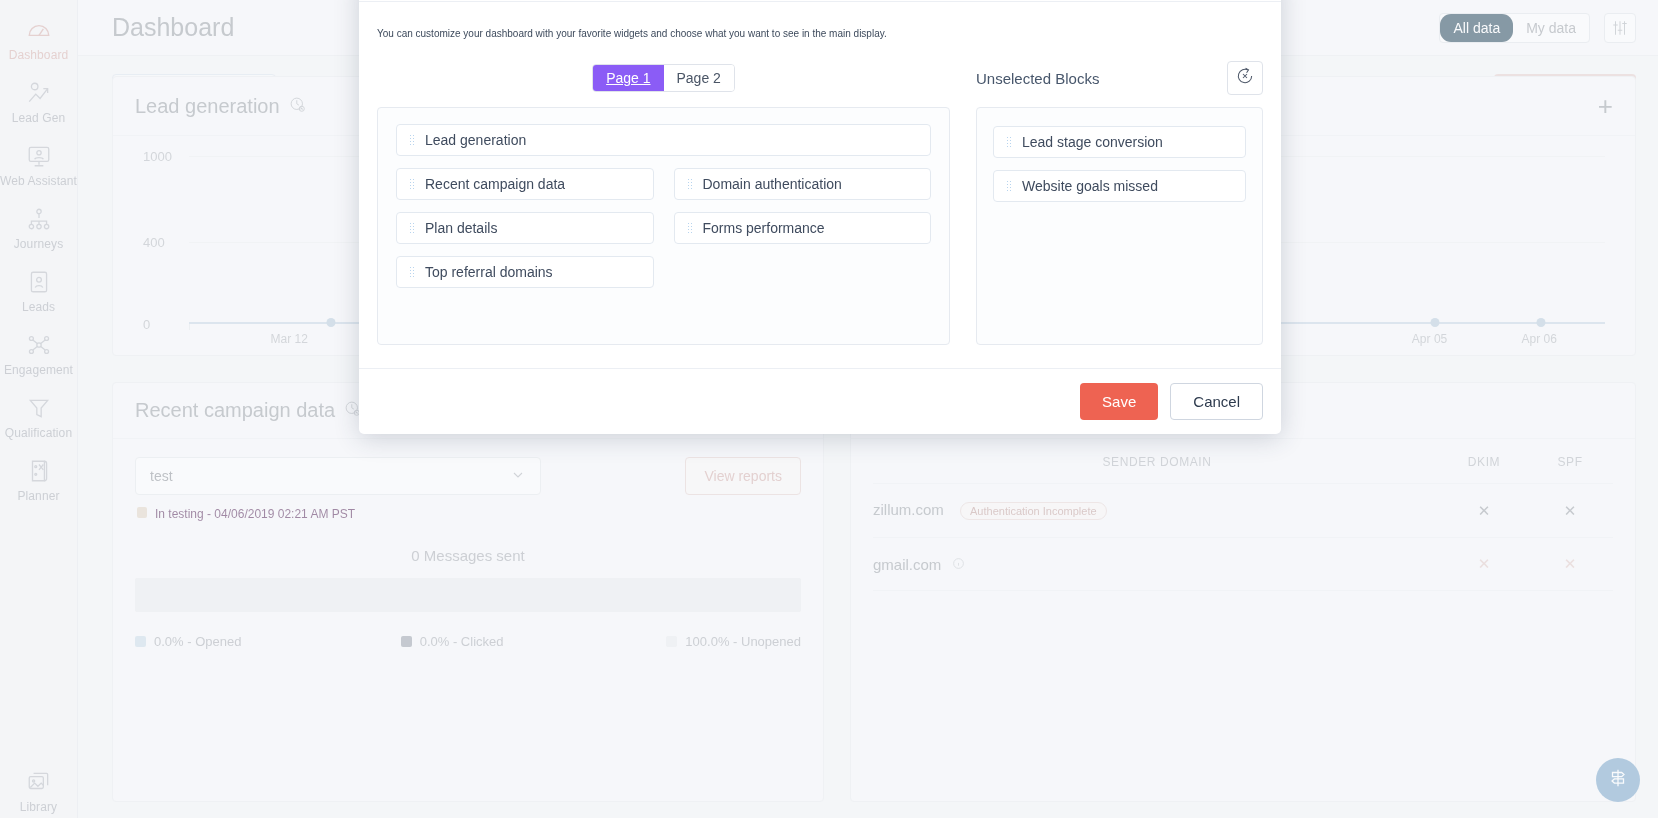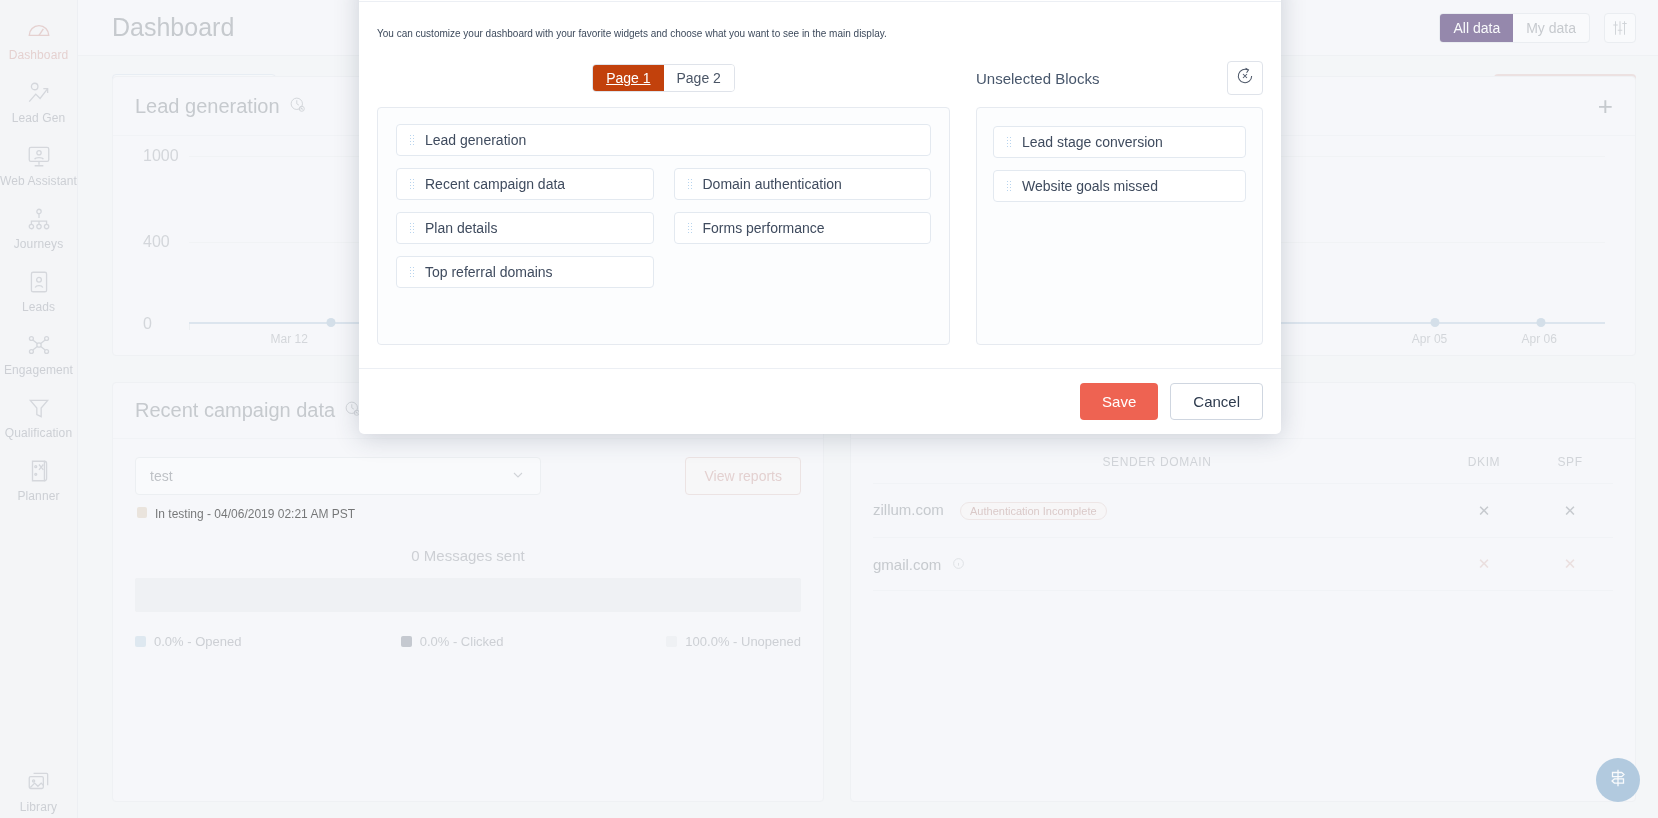--- a/index.html
+++ b/index.html
@@ -61,21 +61,21 @@
   .page-title { font-size: 25px; color: #9aa2ae; font-weight: 400; }
   .topbar-right { margin-left: auto; display: flex; align-items: center; gap: 14px; }
   .seg {
     display: flex; border: 1px solid #dfe5ee; border-radius: 4px; overflow: hidden;
     background: #fff; height: 30px;
   }
   .seg div {
     padding: 0 13px; font-size: 14px; display: flex; align-items: center;
     color: #9aa2ae; cursor: pointer;
   }
-  .seg div.on { background: #4c1d95; color: #fff; }
+  .seg div.on { background: #0c4a6e; color: #fff; border-radius: 11px; }
   .icon-btn {
     width: 32px; height: 30px; border: 1px solid #dfe5ee; border-radius: 4px;
     background: #fff; display: flex; align-items: center; justify-content: center;
     cursor: pointer;
   }
 
   .subbar { display: flex; align-items: center; padding: 18px 22px 0 34px; }
   .daterange {
     width: 164px; height: 46px; border: 1px solid #d7e6f6; border-radius: 4px;
     display: flex; align-items: center; justify-content: space-between;
@@ -96,21 +96,21 @@
   .card-head {
     display: flex; align-items: center; gap: 9px;
     padding: 16px 22px; border-bottom: 1px solid #eef1f6;
   }
   .card-title { font-size: 20px; color: #9aa2ae; }
   .plus-btn { margin-left: auto; font-size: 26px; color: #9aa2ae; cursor: pointer; line-height: 1; }
 
   
   #leadgen-card { left: 34px; top: 76px; right: 22px; height: 280px; }
   .chart-area { position: relative; height: 210px; margin: 6px 30px 0 30px; }
-  .ylab { position: absolute; left: 0; font-size: 16px; color: #b4bac5; transform: translateY(-50%); }
+  .ylab { position: absolute; left: 0; font-size: 13px; color: #b4bac5; transform: translateY(-50%); }
   .gridline { position: absolute; left: 46px; right: 0; border-top: 1px solid #eef1f5; }
   .xaxis { position: absolute; left: 46px; right: 0; bottom: 28px; border-top: 1px solid #e4e9f0; }
   .xtick { position: absolute; bottom: 6px; font-size: 12px; color: #b4bac5; transform: translateX(-50%); }
   .tickmark { position: absolute; bottom: 22px; width: 1px; height: 6px; background: #e4e9f0; }
   .series { position: absolute; left: 46px; right: 0; bottom: 28px; height: 3px; }
   .sline { position: absolute; left: 0; right: 0; top: 1px; height: 2px; background: #bcd9f3; }
   .dot {
     position: absolute; width: 9px; height: 9px; border-radius: 50%;
     background: #a9cdec; top: -3px; transform: translateX(-50%);
   }
@@ -122,21 +122,21 @@
   .select {
     flex: 1 1 auto; max-width: 406px; height: 38px;
     border: 1px solid #e4e9f0; border-radius: 4px; background: #fff;
     display: flex; align-items: center; justify-content: space-between;
     padding: 0 14px; font-size: 14px; color: #8b929e; cursor: pointer;
   }
   .view-reports {
     margin-left: auto; border: 1px solid #f3cfcb; color: #eda9a2; background: #fdf8f8;
     border-radius: 4px; height: 38px; padding: 0 18px; font-size: 14px; cursor: pointer;
   }
-  .status-line { display: flex; gap: 8px; padding: 12px 22px 0 24px; font-size: 12px; color: #000000; }
+  .status-line { display: flex; gap: 8px; padding: 12px 22px 0 24px; font-size: 12px; color: #701a75; }
   .sw { width: 10px; height: 11px; border-radius: 2px; background: #ecd4b4; }
   .msg-sent { text-align: center; font-size: 15px; color: #a7adba; padding-top: 26px; }
   .bar-track { margin: 14px 22px 0 22px; height: 34px; background: #e9edf3; border-radius: 2px; }
   .legend { display: flex; padding: 22px 22px 0 22px; font-size: 13px; color: #a7adba; }
   .legend-item { display: flex; align-items: center; gap: 8px; flex: 1 1 0; }
   .legend-item:nth-child(3) { justify-content: flex-end; flex: 0 0 auto; margin-left: auto; }
   .lsw { width: 11px; height: 11px; border-radius: 2px; }
 
   table.dom { width: 100%; border-collapse: collapse; }
   table.dom th {
@@ -171,21 +171,21 @@
   }
   .modal-topline { height: 26px; border-bottom: 1px solid #eceff4; flex: 0 0 26px; }
   .modal-body { padding: 26px 18px 0 18px; flex: 1 1 auto; display: flex; flex-direction: column; }
   .modal-desc { font-size: 10px; color: #3d4a5c; padding-left: 0; }
   .modal-cols { display: flex; gap: 26px; margin-top: 22px; }
   .col-left { width: 573px; }
   .col-right { flex: 1 1 auto; }
   .col-head { display: flex; align-items: center; height: 34px; margin-bottom: 12px; }
   .pagetabs { display: flex; border: 1px solid #dfe3ea; border-radius: 4px; overflow: hidden; margin: 0 auto; }
   .pagetabs div { padding: 5px 13px; font-size: 14px; color: #4a5566; cursor: pointer; background: #fff; }
-  .pagetabs div.on { background: #c2410c; color: #fff; text-decoration: underline; }
+  .pagetabs div.on { background: #8b5cf6; color: #fff; text-decoration: underline; }
   .unsel-title { font-size: 15px; color: #47566b; }
   .reset-btn {
     margin-left: auto; width: 36px; height: 34px; border: 1px solid #dfe3ea;
     border-radius: 4px; background: #fff; display: flex; align-items: center;
     justify-content: center; cursor: pointer;
   }
   .dropzone {
     border: 1px solid #e6eaf0; border-radius: 4px; background: #fcfdfe;
     padding: 16px 18px; height: 238px; overflow: hidden;
   }

